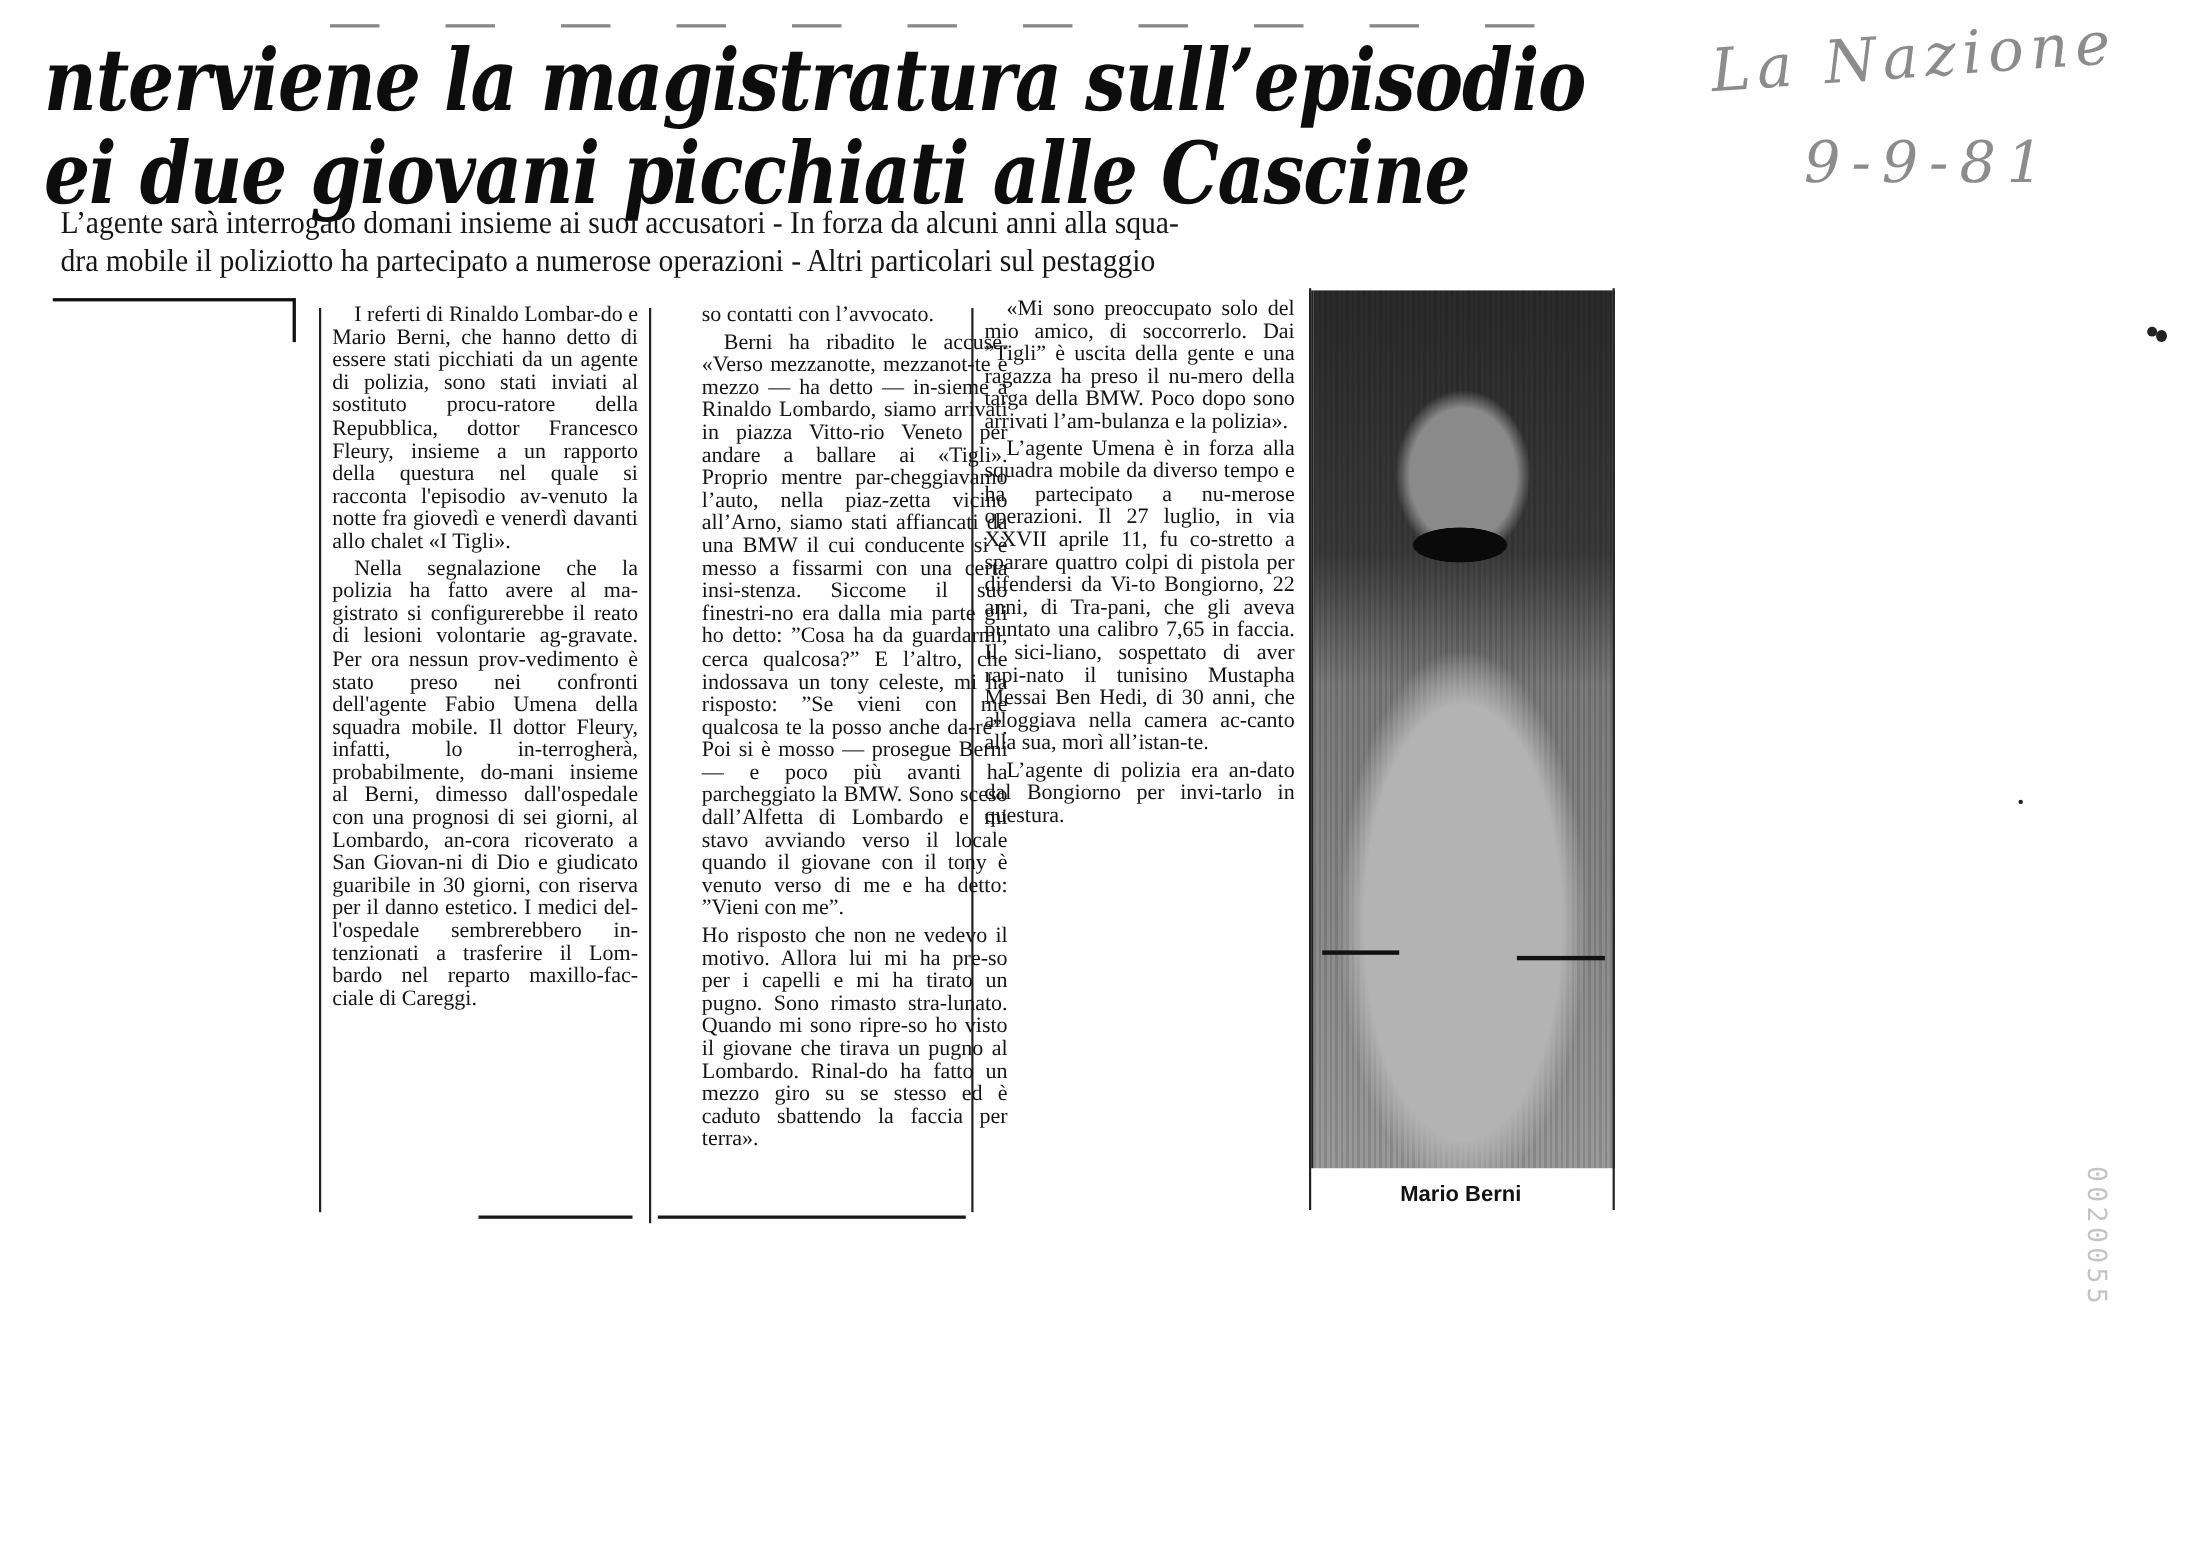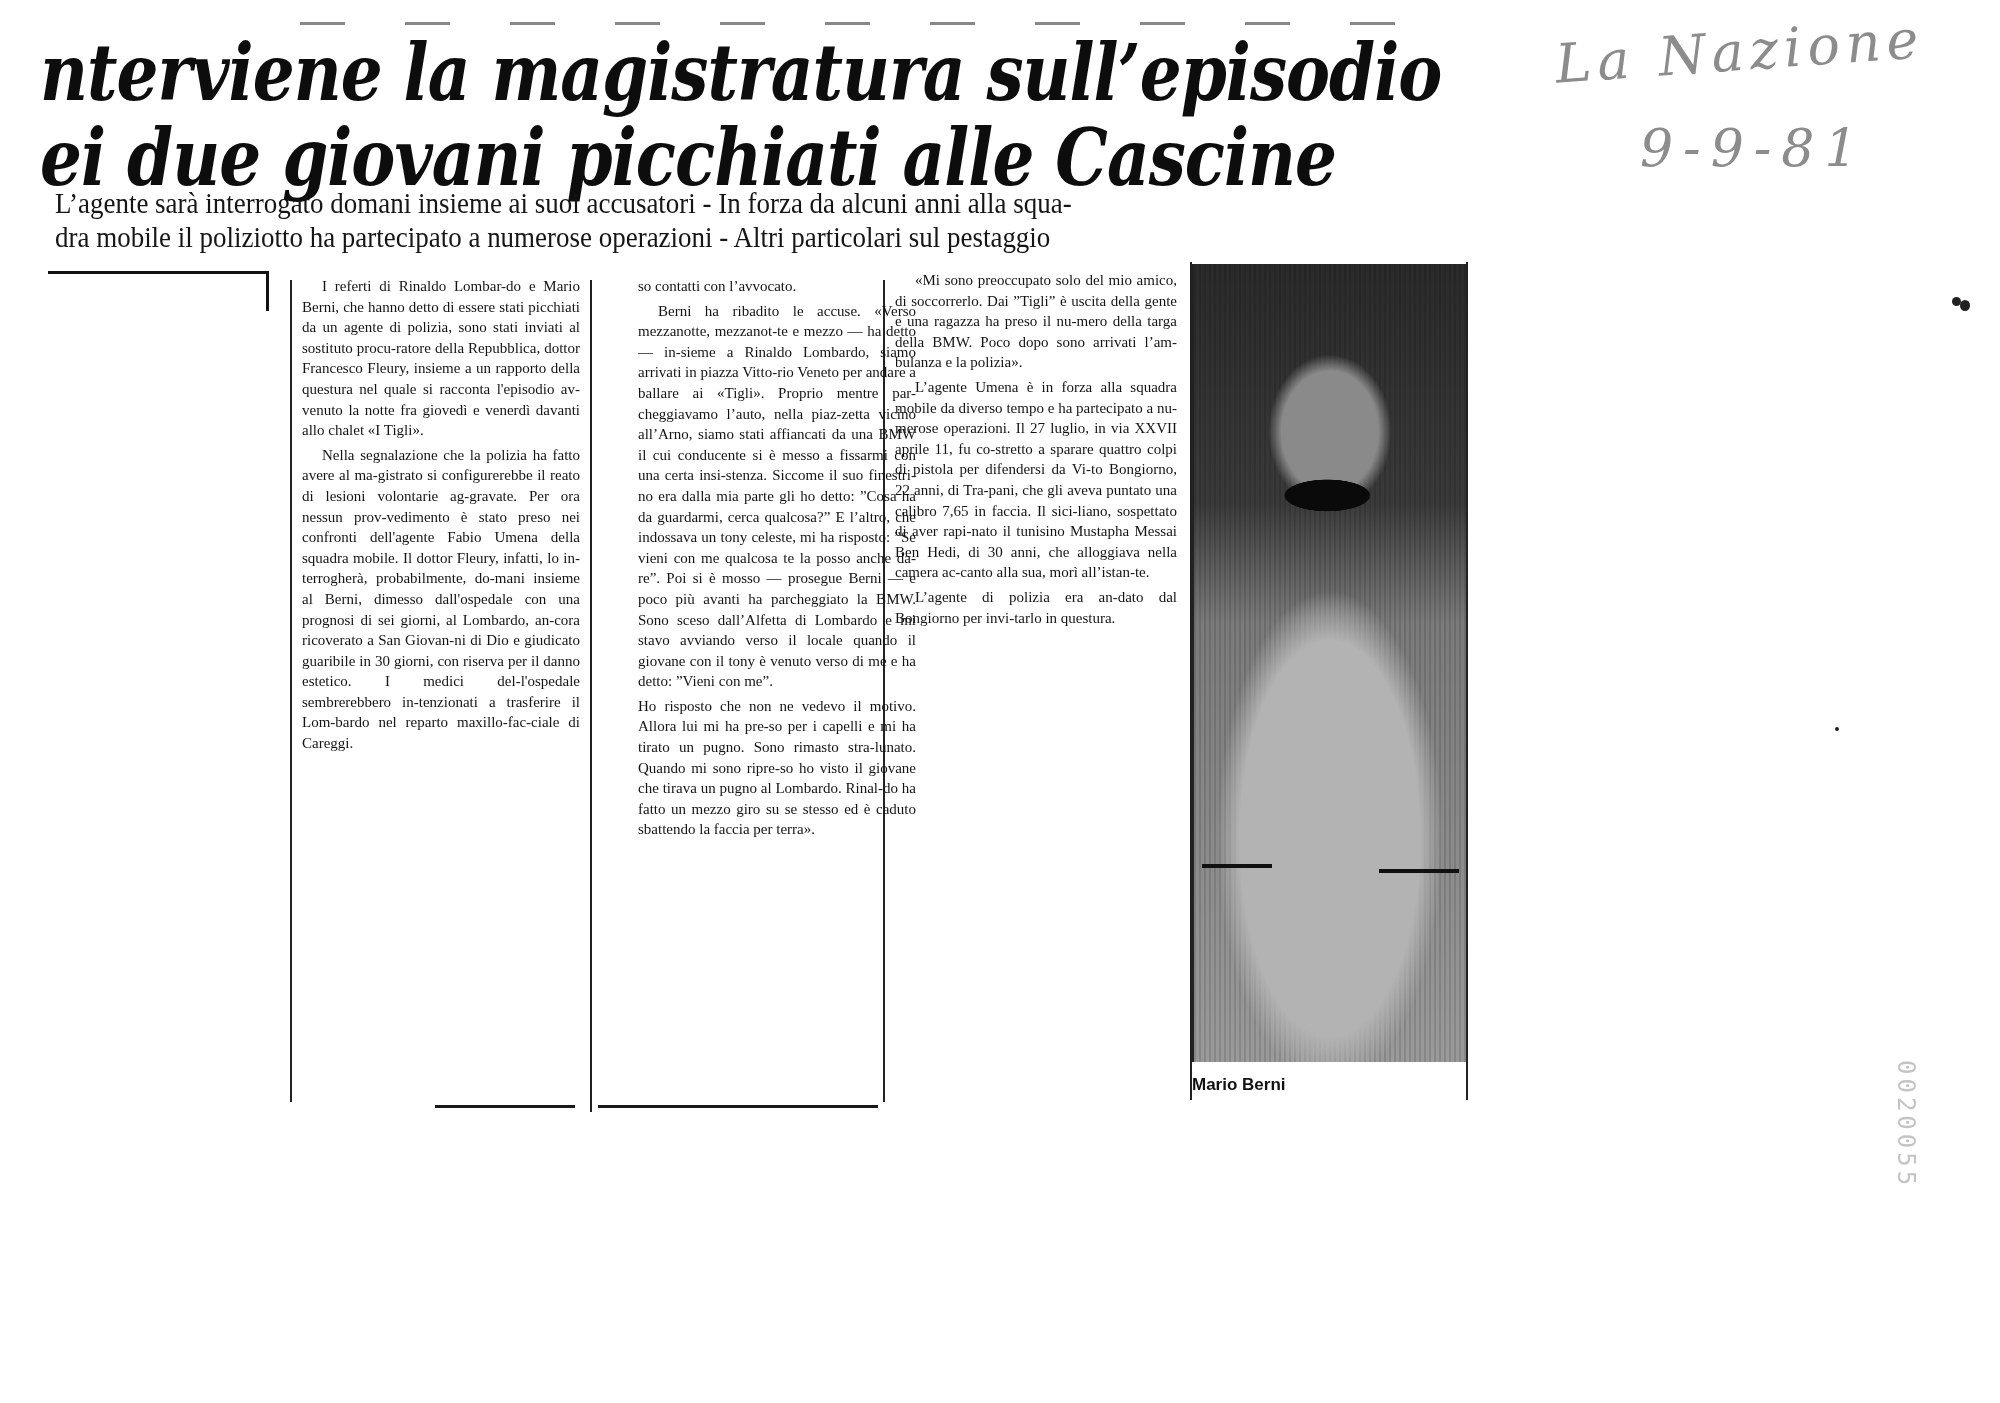--- a/index.html
+++ b/index.html
@@ -21,42 +21,42 @@
   }
   .subhead {
     left: 55px; top: 186px; width: 1400px;
     font-size: 29px; line-height: 34px; color: #151515;
     transform: scaleX(0.93); transform-origin: top left; white-space: nowrap;
   }
   .rule-top { left: 48px; top: 271px; width: 220px; height: 3px; background: #111; }
   .rule-corner { left: 266px; top: 271px; width: 3px; height: 40px; background: #111; }
   .vline { width: 2px; background: #222; }
   .col {
-    font-size: 15px; line-height: 20.6px; text-align: justify;
+    font-size: 20px; line-height: 20.6px; text-align: justify;
     hyphens: manual; color: #141414;
   }
   .col p { margin: 0 0 4px 0; text-indent: 20px; }
   .col p.noindent { text-indent: 0; }
   .col-rule { height: 3px; background: #1a1a1a; }
   .photo {
     left: 1192px; top: 264px; width: 272px; height: 798px;
     background:
       radial-gradient(ellipse 70px 26px at 49% 29%, #0a0a0a 60%, transparent 62%),
       radial-gradient(ellipse 88px 110px at 50% 21%, #8a8a8a 55%, transparent 70%),
       radial-gradient(ellipse 150px 330px at 50% 72%, #b3b3b3 60%, transparent 75%),
       repeating-linear-gradient(90deg, rgba(0,0,0,.12) 0 2px, transparent 2px 5px),
       linear-gradient(180deg, #2a2a2a 0%, #3a3a3a 30%, #7a7a7a 45%, #9a9a9a 100%);
     border-left: 2px solid #222; border-right: 2px solid #222;
   }
   .photo .pocket-l { position: absolute; left: 8px; top: 600px; width: 70px; height: 4px; background: #111; }
   .photo .pocket-r { position: absolute; left: 185px; top: 605px; width: 80px; height: 4px; background: #111; }
   .caption {
-    left: 1192px; top: 1075px; width: 272px; 
+    left: 1192px; top: 1075px; width: 272px; text-align: center;
     font-family: "Liberation Sans", "DejaVu Sans", sans-serif; font-weight: bold;
-    font-size: 17px; color: #111;
+    font-size: 20px; color: #111;
   }
   .handwriting {
     font-family: "DejaVu Serif", serif; font-style: italic; color: #8c8c8c;
     font-weight: normal;
   }
   .hw-pub { left: 1555px; top: 20px; font-size: 54px; letter-spacing: 6px; transform: rotate(-4deg); }
   .hw-date { left: 1640px; top: 118px; font-size: 52px; letter-spacing: 10px; }
   .stamp {
     left: 1920px; top: 1060px; font-family: "DejaVu Sans Mono", monospace;
     font-size: 24px; color: #c4c4c4; transform: rotate(90deg); transform-origin: left top;

